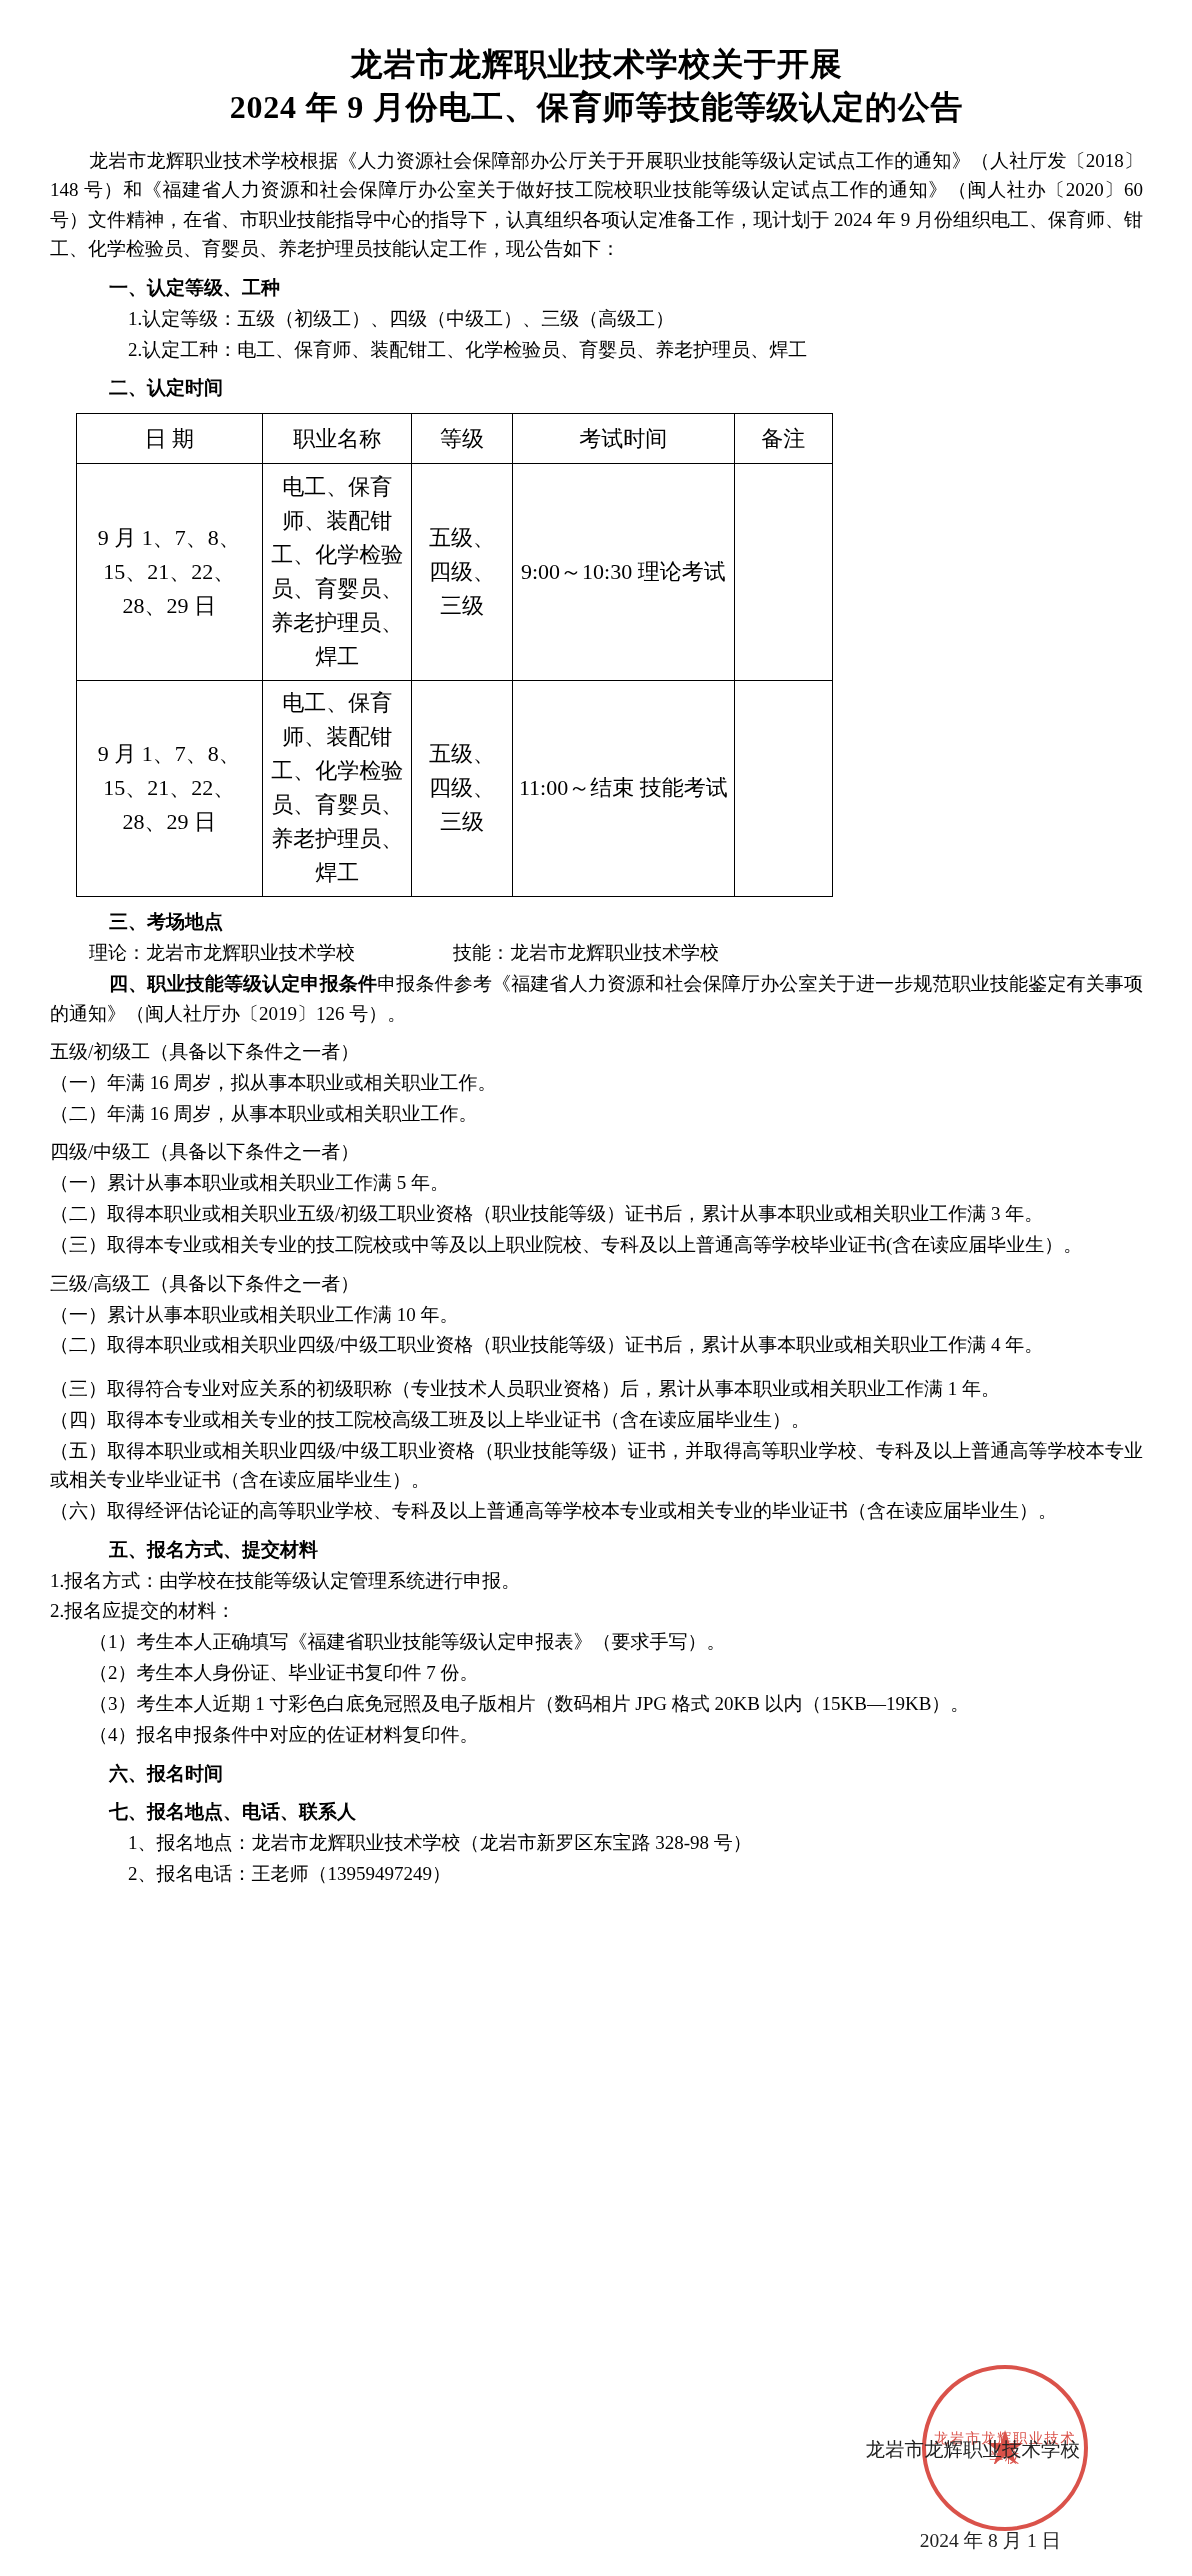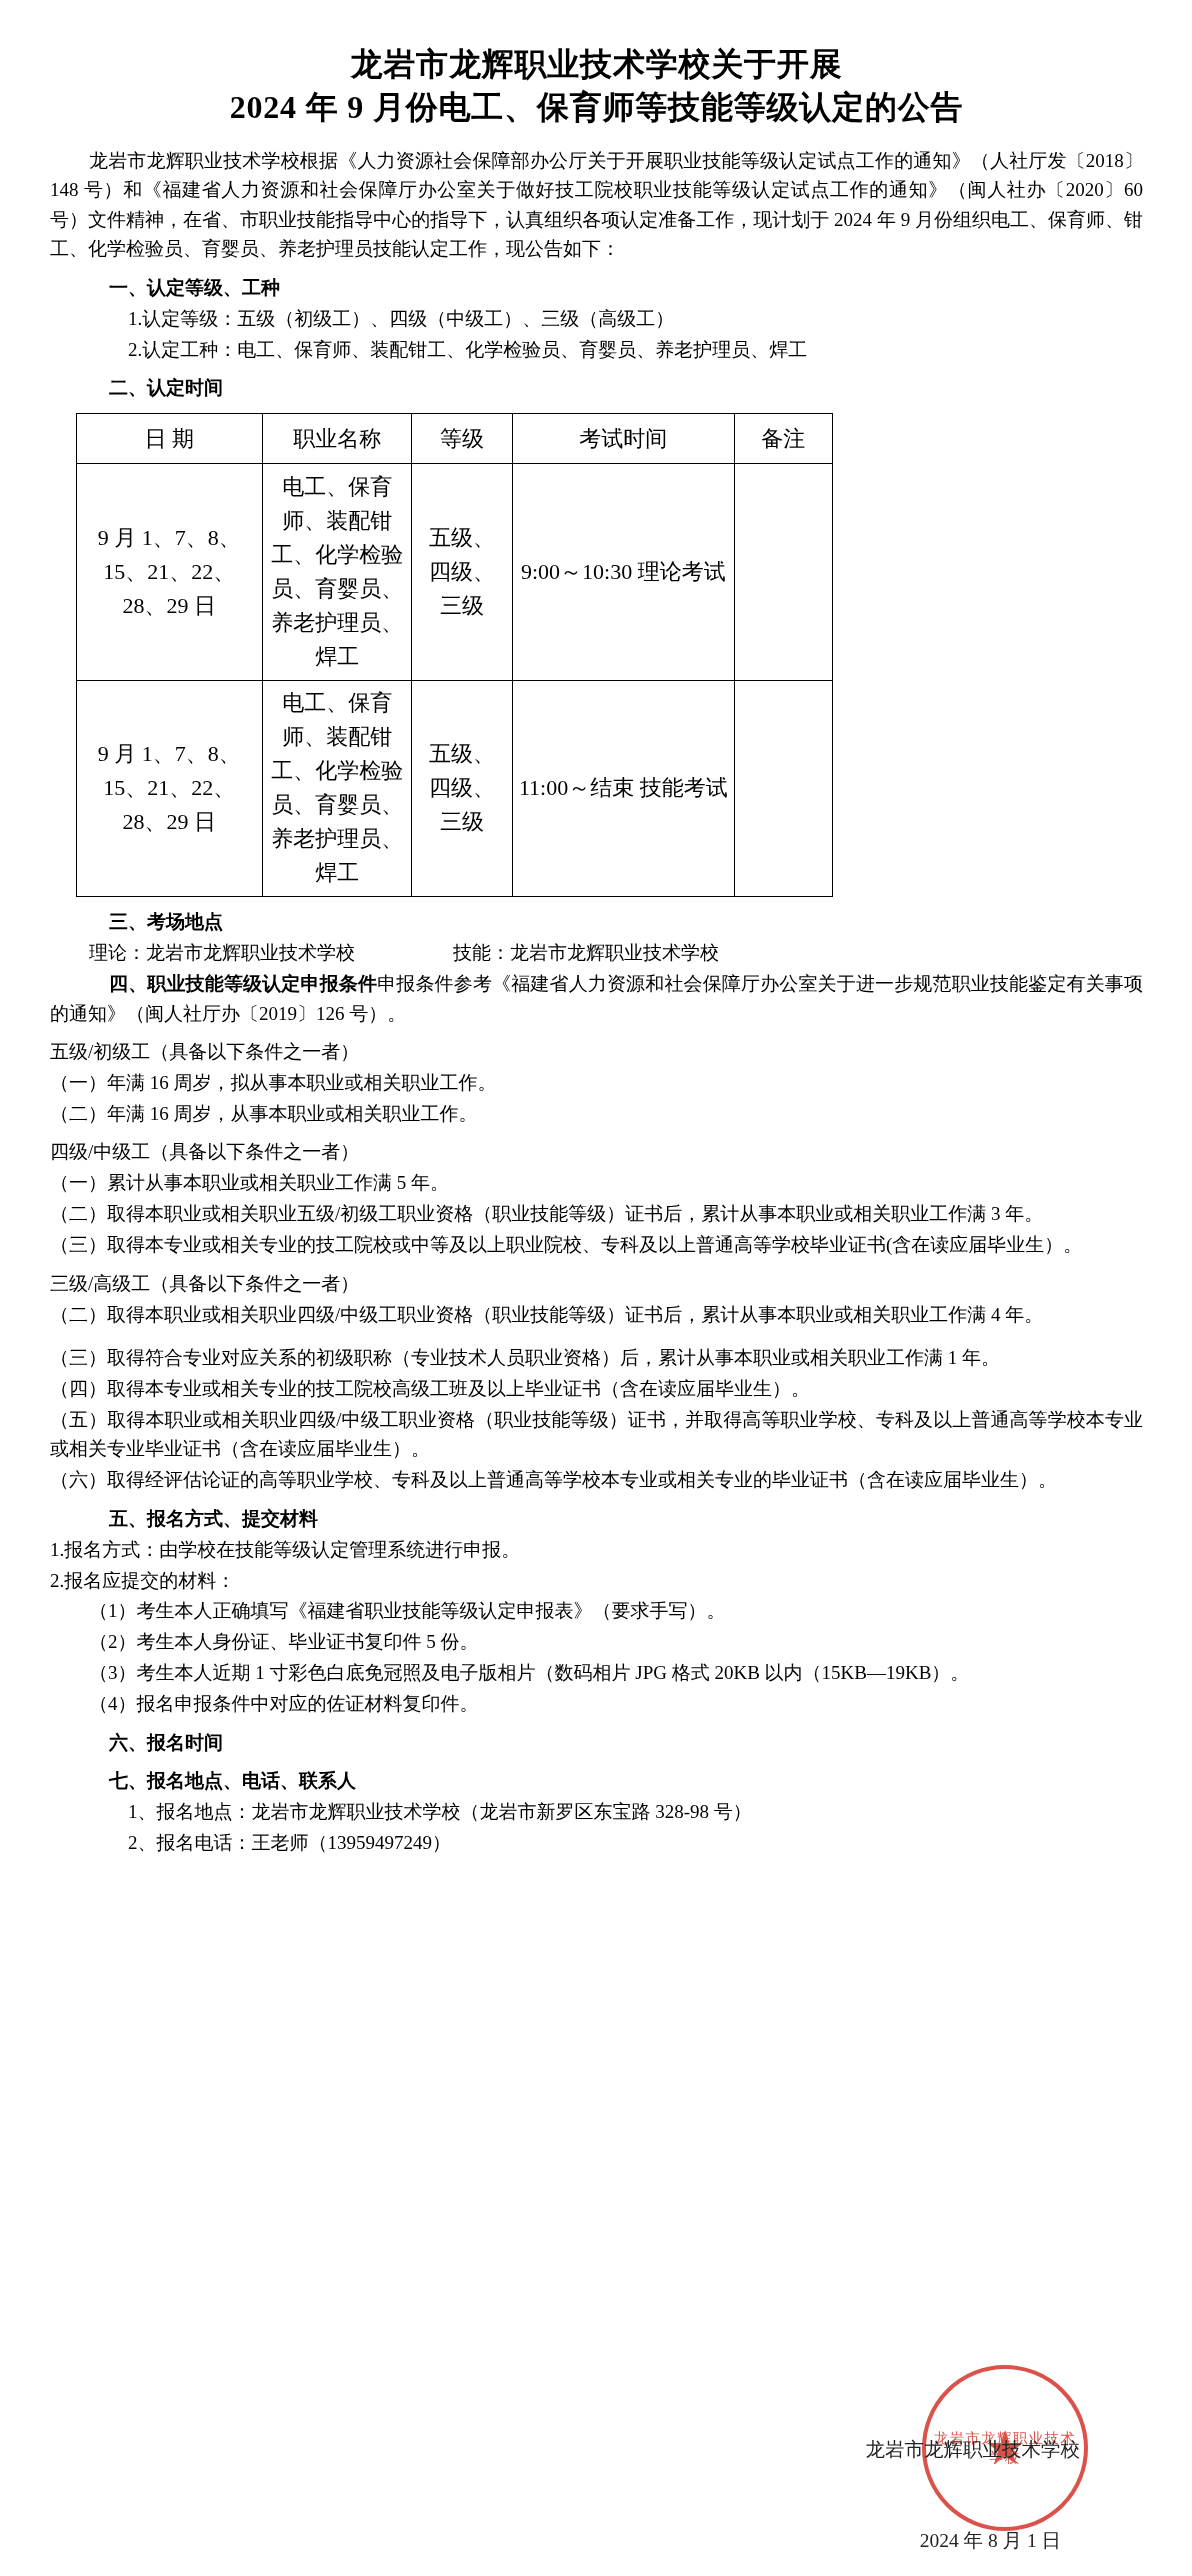--- a/index.html
+++ b/index.html
@@ -190,31 +190,32 @@
     <p class="gap-sm">五级/初级工（具备以下条件之一者）</p>
     <p>（一）年满 16 周岁，拟从事本职业或相关职业工作。</p>
     <p>（二）年满 16 周岁，从事本职业或相关职业工作。</p>
 
     <p class="gap-sm">四级/中级工（具备以下条件之一者）</p>
     <p>（一）累计从事本职业或相关职业工作满 5 年。</p>
     <p>（二）取得本职业或相关职业五级/初级工职业资格（职业技能等级）证书后，累计从事本职业或相关职业工作满 3 年。</p>
     <p>（三）取得本专业或相关专业的技工院校或中等及以上职业院校、专科及以上普通高等学校毕业证书(含在读应届毕业生）。</p>
 
     <p class="gap-sm">三级/高级工（具备以下条件之一者）</p>
+    <p>（一）累计从事本职业或相关职业工作满 10 年。</p>
     <p>（二）取得本职业或相关职业四级/中级工职业资格（职业技能等级）证书后，累计从事本职业或相关职业工作满 4 年。</p>
     <p class="gap-lg">（三）取得符合专业对应关系的初级职称（专业技术人员职业资格）后，累计从事本职业或相关职业工作满 1 年。</p>
     <p>（四）取得本专业或相关专业的技工院校高级工班及以上毕业证书（含在读应届毕业生）。</p>
     <p>（五）取得本职业或相关职业四级/中级工职业资格（职业技能等级）证书，并取得高等职业学校、专科及以上普通高等学校本专业或相关专业毕业证书（含在读应届毕业生）。</p>
     <p>（六）取得经评估论证的高等职业学校、专科及以上普通高等学校本专业或相关专业的毕业证书（含在读应届毕业生）。</p>
 
     <p class="indent3 sec-head gap-sm">五、报名方式、提交材料</p>
     <p>1.报名方式：由学校在技能等级认定管理系统进行申报。</p>
     <p>2.报名应提交的材料：</p>
     <p class="indent2">（1）考生本人正确填写《福建省职业技能等级认定申报表》（要求手写）。</p>
-    <p class="indent2">（2）考生本人身份证、毕业证书复印件 5 份。</p>
+    <p class="indent2">（2）考生本人身份证、毕业证书复印件 7 份。</p>
     <p class="indent2">（3）考生本人近期 1 寸彩色白底免冠照及电子版相片（数码相片 JPG 格式 20KB 以内（15KB—19KB）。</p>
     <p class="indent2">（4）报名申报条件中对应的佐证材料复印件。</p>
 
     <p class="indent3 sec-head gap-sm">六、报名时间</p>
 
     <p class="indent3 sec-head gap-sm">七、报名地点、电话、联系人</p>
     <p class="indent4">1、报名地点：龙岩市龙辉职业技术学校（龙岩市新罗区东宝路 328-98 号）</p>
     <p class="indent4">2、报名电话：王老师（13959497249）</p>
 
   </div>

